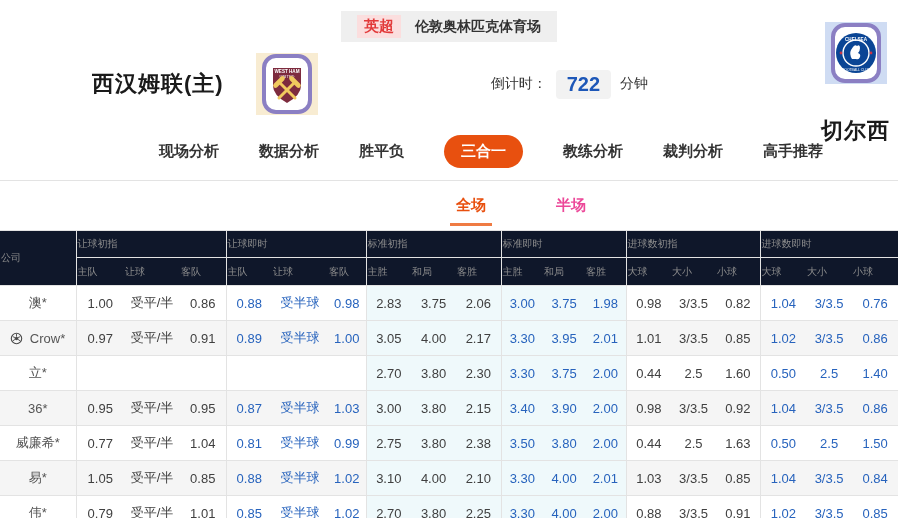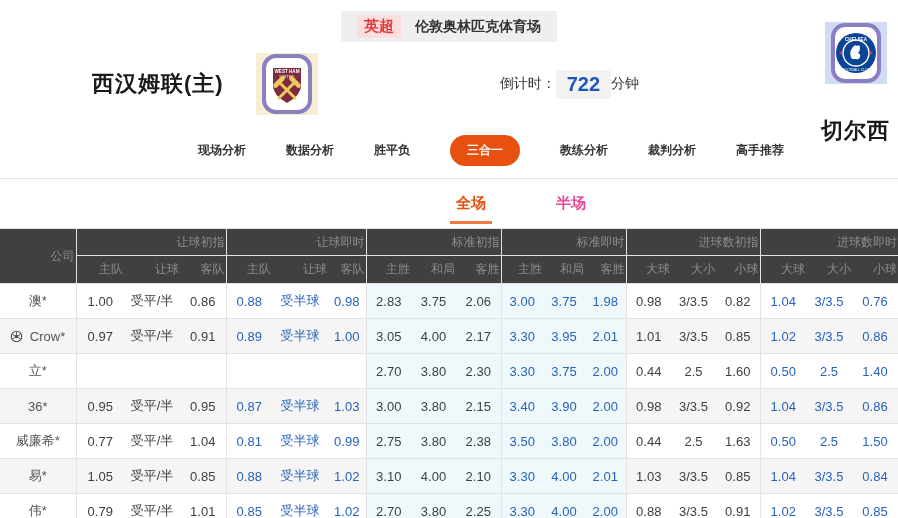--- a/index.html
+++ b/index.html
@@ -16,40 +16,40 @@
   .topbar{display:flex; align-items:center; gap:14px; background:#efefef; padding:4px 16px;
           font-size:14px; font-weight:bold; color:#333;}
   .league-badge{background:#fbdede; color:var(--league-red); padding:2px 7px; font-size:15px;}
   
   .match-header{display:flex; align-items:center; margin-top:7px; height:70px;}
   .team{display:flex; align-items:center; gap:32px;}
   .team.home{margin-left:92px;}
   .team.away{margin-right:8px;flex-direction:column;}
   .team-name{font-size:22px; font-weight:bold; color:#1a1a1a; letter-spacing:1px;}
   .badge{width:62px; height:62px; display:block;}
-  .countdown{flex:1; display:flex; justify-content:center; align-items:center; font-size:14px;}
+  .countdown{flex:1; display:flex; justify-content:center; align-items:center; gap:9px; font-size:14px;}
   .cd-value{background:#f2f2f2; border-radius:4px; padding:3px 11px; color:var(--cd-blue);
             font-size:20px; font-weight:bold;}
   
   .nav-wrap{border-bottom:1px solid var(--border); margin-top:6px;}
   .nav-row{display:flex; justify-content:center; align-items:center; gap:40px;
            padding:10px 0 12px; transform:translateX(42px);}
-  .nav-item{font-size:12px; font-weight:bold; color:#333; cursor:pointer; padding:7px 0;}
+  .nav-item{font-size:15px; font-weight:bold; color:#333; cursor:pointer; padding:7px 0;}
   .nav-item.active{background:var(--accent); color:#fff; border-radius:999px; padding:7px 17px;}
   
   .period-row{display:flex; justify-content:center; gap:58px; padding:15px 0 0;
               transform:translateX(72px);}
   .period-tab{font-size:15px; font-weight:bold; color:#ec4899; padding:0 6px 8px;
               border-bottom:3px solid transparent; cursor:pointer;}
   .period-tab.active{color:var(--accent); border-bottom-color:#ef7b43;}
   
   table{border-collapse:collapse; table-layout:fixed; width:898px; font-size:13px;
         margin-top:4px; border-top:1px solid var(--border);}
-  th{font-weight:normal; color:var(--hdr-gray); font-size:12px; text-align:right;
-     border-bottom:1px solid var(--border); background:#404040;}
+  th{font-weight:normal; color:var(--hdr-gray); font-size:10px; text-align:left;
+     border-bottom:1px solid var(--border); background:#0f172a;}
   thead tr.h1 th{height:27px;}
   thead tr.h2 th{height:28px;}
   tbody td{height:35px; text-align:center; border-bottom:1px solid var(--border); color:#404040;}
   tbody tr.even td{background:#f5f5f5;}
   .ge{border-right:1px solid var(--border);}
   tbody td.cyan, tbody tr.even td.cyan{background:#eff9fb;}
   tbody td.blue{color:var(--link-blue); cursor:pointer;}
   td.company{color:#555;}
   td.company .ball{vertical-align:-2px; margin-right:3px;}
 </style>

